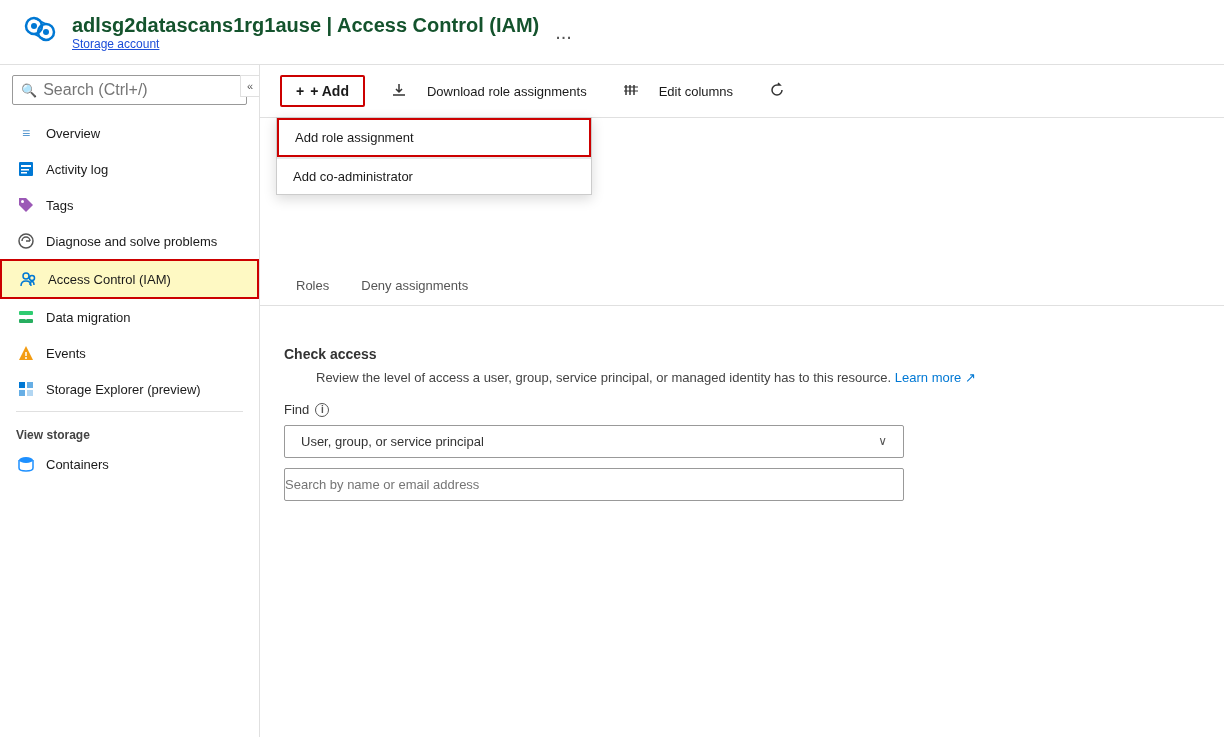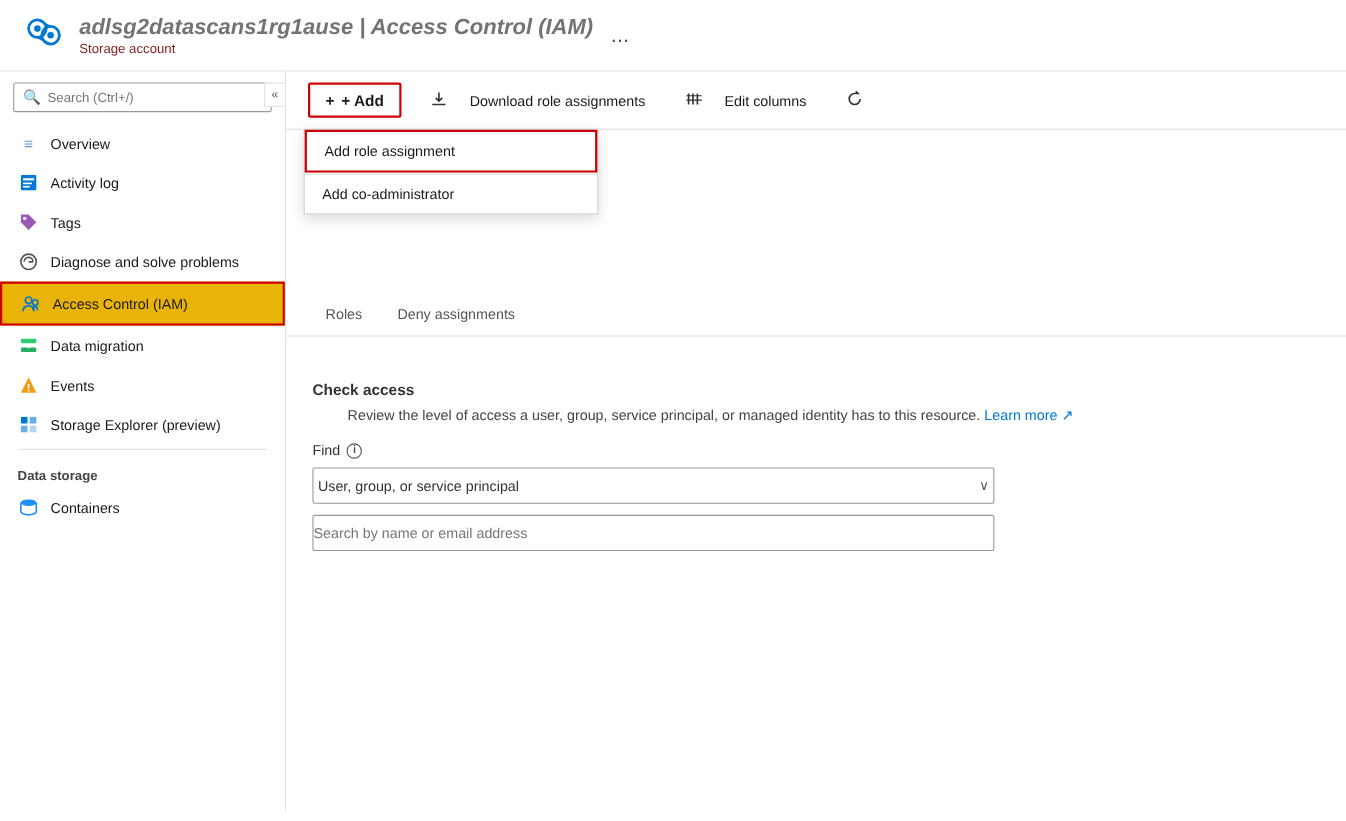--- a/index.html
+++ b/index.html
@@ -14,26 +14,26 @@
     }
     .header-icon {
       width: 40px;
       height: 40px;
       margin-right: 12px;
       flex-shrink: 0;
     }
     .header-title {
       font-size: 20px;
       font-weight: 600;
-      color: #737373;
-      font-style: italic;
+      color: #14532d;
     }
     .header-subtitle {
       font-size: 12px;
-      color: #7f1d1d;
+      color: #1d4ed8;
+      text-decoration: underline;
     }
     .header-ellipsis {
       margin-left: 16px;
       font-size: 20px;
       color: #555;
       cursor: pointer;
     }
 
     .main-layout {
       display: flex;
@@ -54,21 +54,21 @@
       display: flex;
       align-items: center;
       border: 1px solid #999;
       border-radius: 2px;
       padding: 5px 8px;
       background: #fff;
     }
     .search-box input {
       border: none;
       outline: none;
-      font-size: 12px;
+      font-size: 16px;
       color: #ef4444;
       width: 100%;
       background: transparent;
     }
     .search-icon-char {
       color: #555;
       margin-right: 6px;
       font-size: 13px;
     }
 
@@ -88,21 +88,21 @@
     .sidebar-item {
       display: flex;
       align-items: center;
       padding: 8px 16px;
       cursor: pointer;
       color: #1a1a1a;
       font-size: 13px;
       position: relative;
     }
     .sidebar-item.active {
-      background: #eab308;
+      background: #fef9c3;
       border: 2px solid #c00;
       text-align: right;
     }
     .sidebar-item-icon {
       width: 20px;
       height: 20px;
       margin-right: 10px;
       flex-shrink: 0;
       display: flex;
       align-items: center;
@@ -161,21 +161,21 @@
       color: #1a1a1a;
       font-size: 13px;
       cursor: pointer;
     }
 
     
     .dropdown-overlay {
       position: absolute;
       top: 52px;
       left: 16px;
-      width: 268px;
+      width: 316px;
       background: #fff;
       border: 1px solid #ccc;
       box-shadow: 0 4px 12px rgba(0,0,0,0.15);
       z-index: 100;
     }
 
     .dropdown-item {
       padding: 10px 16px;
       cursor: pointer;
       font-size: 13px;
@@ -265,21 +265,21 @@
       align-items: center;
       justify-content: center;
       font-size: 10px;
       color: #555;
       font-weight: 700;
     }
 
     .select-dropdown {
       width: 100%;
       max-width: 620px;
-      padding: 8px 4px;
+      padding: 8px 16px;
       border: 1px solid #999;
       border-radius: 2px;
       font-size: 13px;
       color: #333;
       background: #fff;
       margin-bottom: 10px;
       display: flex;
       justify-content: space-between;
       align-items: center;
       cursor: pointer;
@@ -411,21 +411,21 @@
             <rect x="10" y="2" width="6" height="6" fill="#0078d4" opacity="0.6"></rect>
             <rect x="2" y="10" width="6" height="6" fill="#0078d4" opacity="0.6"></rect>
             <rect x="10" y="10" width="6" height="6" fill="#0078d4" opacity="0.3"></rect>
           </svg>
       </span>
       <span>Storage Explorer (preview)</span>
     </div>
 
     <hr class="sidebar-divider">
 
-    <div class="sidebar-section-label">Data storage</div>
+    <div class="sidebar-section-label">View storage</div>
 
     <div class="sidebar-item">
       <span class="sidebar-item-icon">
         <svg width="18" height="18" viewBox="0 0 18 18">
             <ellipse cx="9" cy="5" rx="7" ry="3" fill="#1e90ff"></ellipse>
             <path d="M2 5v8c0 1.7 3.1 3 7 3s7-1.3 7-3V5" fill="none" stroke="#1e90ff" stroke-width="1.5"></path>
           </svg>
       </span>
       <span>Containers</span>
     </div>

